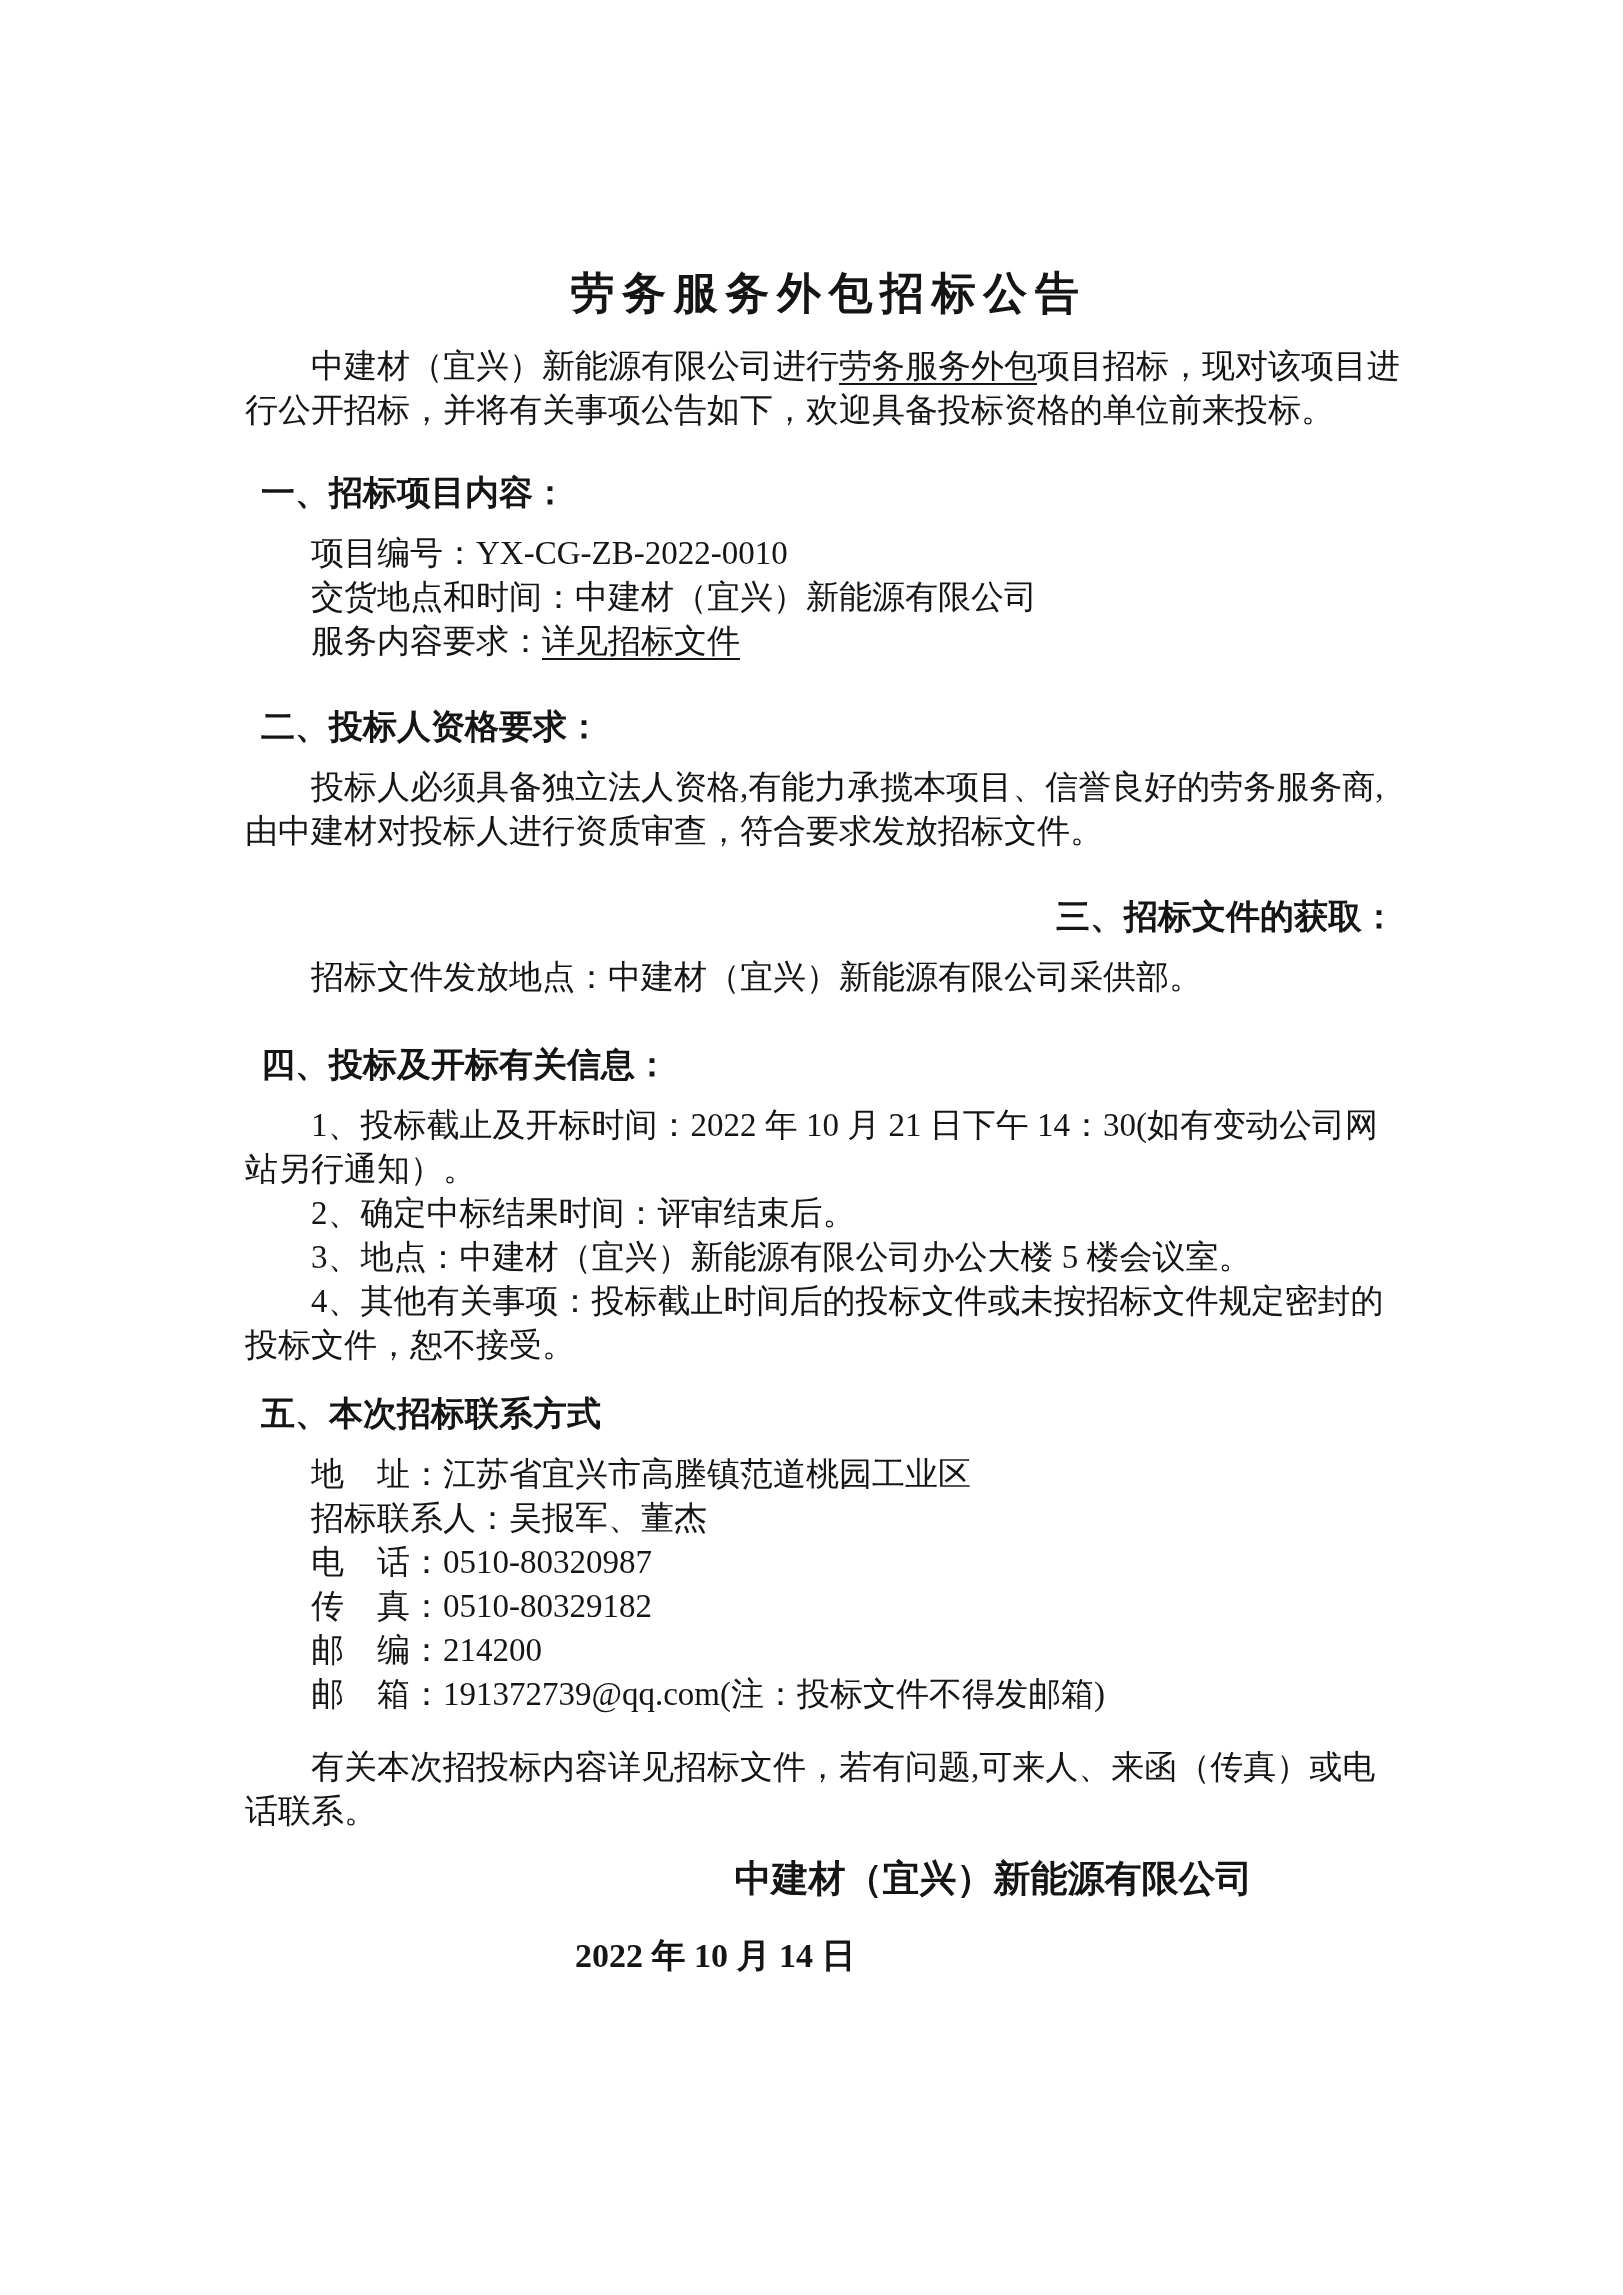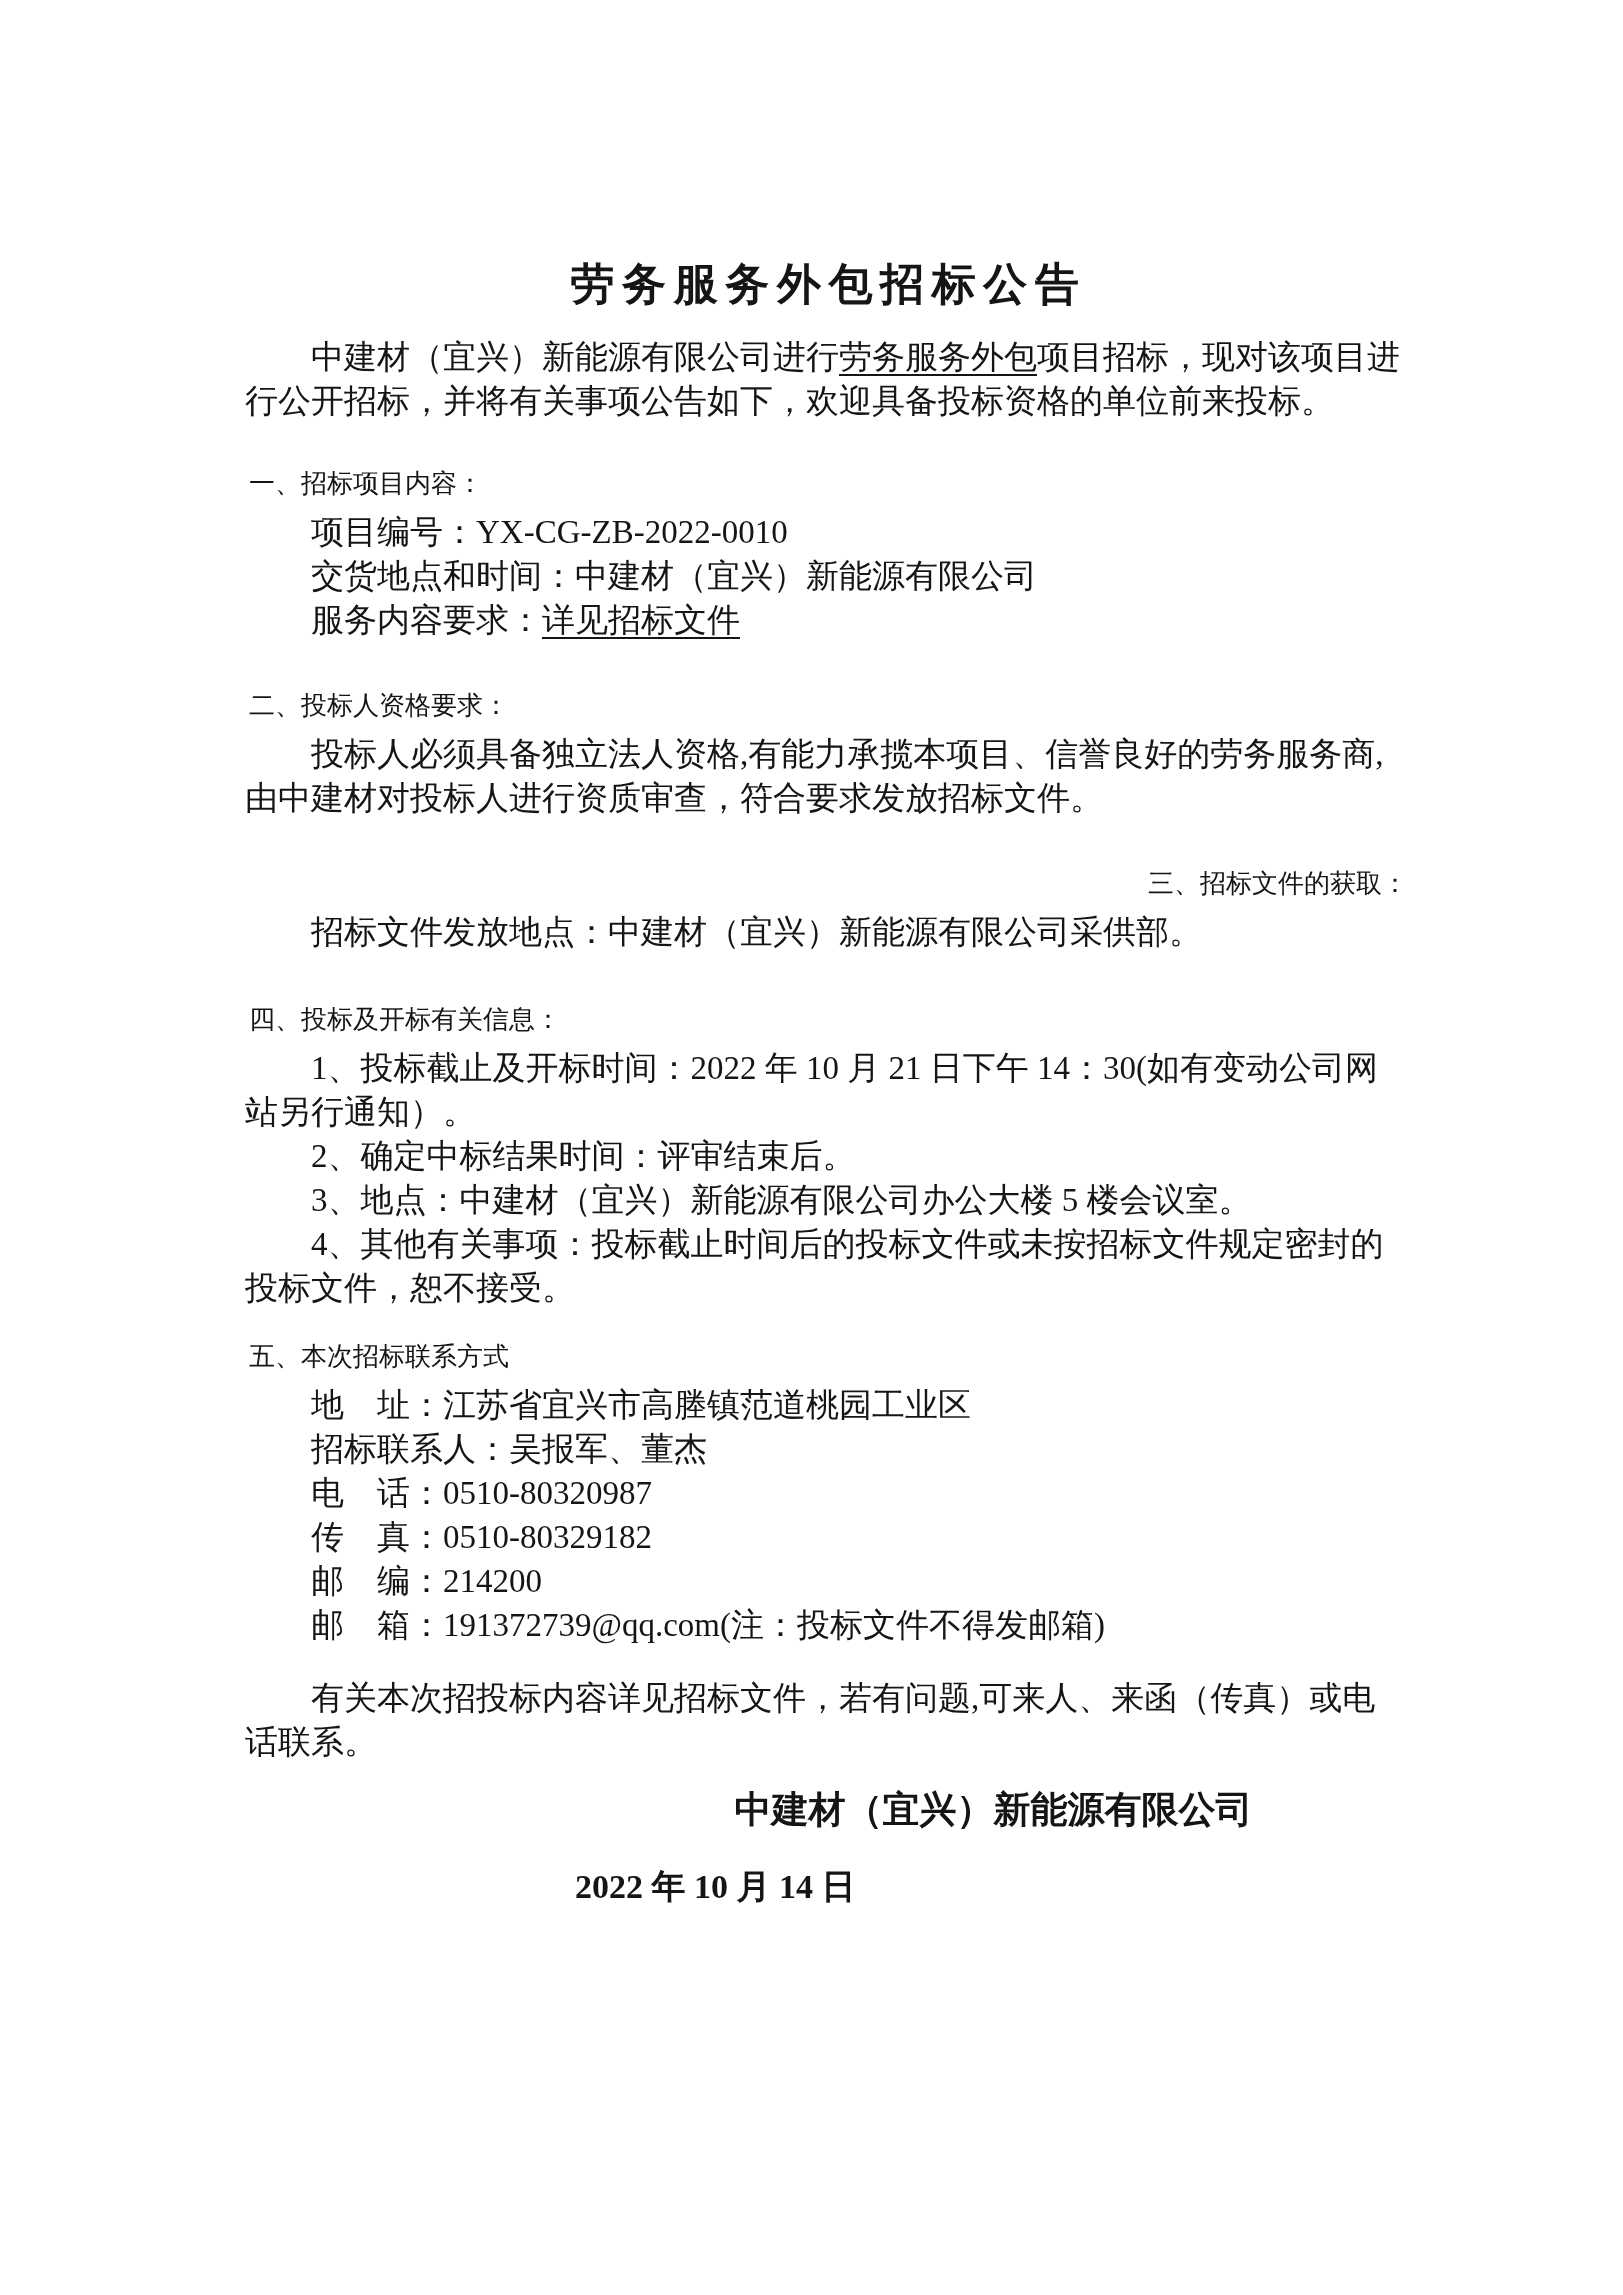--- a/index.html
+++ b/index.html
@@ -11,21 +11,21 @@
     width: 1623px;
     height: 2295px;
     box-sizing: border-box;
     padding: 0 211px 0 245px;
     background: #ffffff;
     color: #151515;
     font-family: "Liberation Serif", "DejaVu Serif", serif;
     overflow: hidden;
   }
   .title {
-    margin: 9px;
+    margin: 18px;
     padding-top: 250px;
     font-size: 44px;
     line-height: 52px;
     font-weight: 700;
     text-align: center;
     letter-spacing: 7.6px;
   }
   .para {
     margin: 0;
     font-size: 33px;
@@ -33,24 +33,24 @@
     white-space: pre-line;
     text-align: left;
   }
   .indent, .item {
     text-indent: 66px;
   }
   .intro {
     margin-top: 24px;
   }
   .h {
-    margin: 4px;
-    font-size: 26px;
+    margin: 16px;
+    font-size: 34px;
     line-height: 44px;
-    font-weight: 400;
+    font-weight: 700;
     white-space: pre-line;
   }
   .mt1 { margin-top: 39px; }
   .mt2 { margin-top: 42px; }
   .mt3 { margin-top: 42px; text-align: right; }
   .mt4 { margin-top: 44px; }
   .mt5 { margin-top: 25px; }
   .closing {
     margin-top: 29px;
   }

